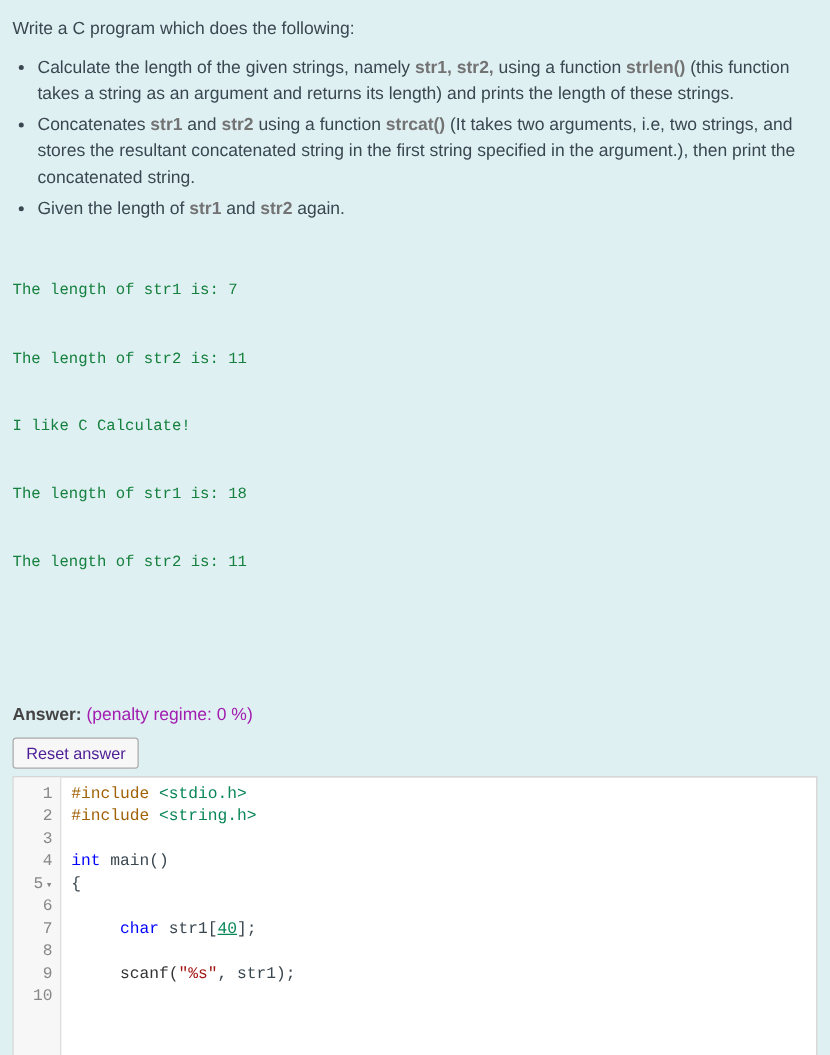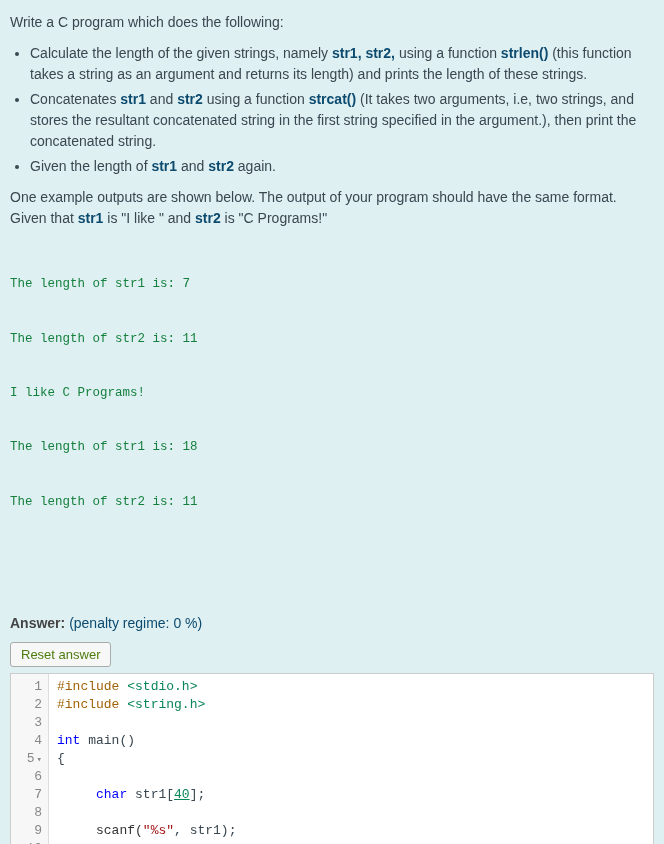--- a/index.html
+++ b/index.html
@@ -23,21 +23,21 @@
     }
     .question-content ul {
       padding-left: 20px;
       margin-bottom: 10px;
     }
     .question-content ul li {
       margin-bottom: 4px;
     }
     .question-content strong {
       font-weight: 700;
-      color: #0c4a6e;
+      color: #737373;
     }
     .example-output {
       font-family: Menlo, Monaco, Consolas, "Courier New", monospace;
       font-size: 12.5px;
       color: #15803d;
       margin-top: 8px;
       line-height: 1.45;
       white-space: pre;
     }
     .answer-section {
@@ -45,29 +45,29 @@
       margin-top: 50px;
     }
     .answer-header {
       margin-bottom: 8px;
       color: #444;
     }
     .answer-header strong {
       font-weight: 700;
     }
     .penalty {
-      color: #0c4a6e;
+      color: #a21caf;
     }
     .reset-btn {
       background: #f7f7f7;
       border: 1px solid #aaa;
       border-radius: 3px;
       padding: 4px 10px;
       font-size: 13px;
-      color: #4d7c0f;
+      color: #4c1d95;
       cursor: pointer;
       margin-bottom: 6px;
     }
     .code-editor {
       background: #fff;
       border: 1px solid #ccc;
       font-family: Menlo, Monaco, Consolas, "Courier New", monospace;
       font-size: 13px;
       display: flex;
       min-height: 290px;
@@ -117,27 +117,24 @@
     <li>
       <span>Calculate the length of the given strings, namely </span><strong>str1, str2,</strong><span> using a function </span><strong>strlen()</strong><span> (this function takes a string as an argument and returns its length) and prints the length of these strings.</span>
     </li>
     <li>
       <span>Concatenates </span><strong>str1</strong><span> and </span><strong>str2</strong><span> using a function </span><strong>strcat()</strong><span> (It takes two arguments, i.e, two strings, and stores the resultant concatenated string in the first string specified in the argument.), then print the concatenated string.</span>
     </li>
     <li>
       <span>Given the length of </span><strong>str1</strong><span> and </span><strong>str2</strong><span> again.</span>
     </li>
   </ul>
-  <p>
-    <span>One example outputs are shown below. The output of your program should have the same format. Given that </span><strong>str1</strong><span> is "I like " and </span><strong>str2</strong><span> is "C Programs!"</span>
-  </p>
   <div class="example-output">
     <div>The length of str1 is: 7</div>
     <div>The length of str2 is: 11</div>
-    <div>I like C Programs!</div>
+    <div>I like C Calculate!</div>
     <div>The length of str1 is: 18</div>
     <div>The length of str2 is: 11</div>
   </div>
 </div>
 
 <div class="answer-section">
   <div class="answer-header">
     <strong>Answer:</strong>
     <span class="penalty">(penalty regime: 0 %)</span>
   </div>

